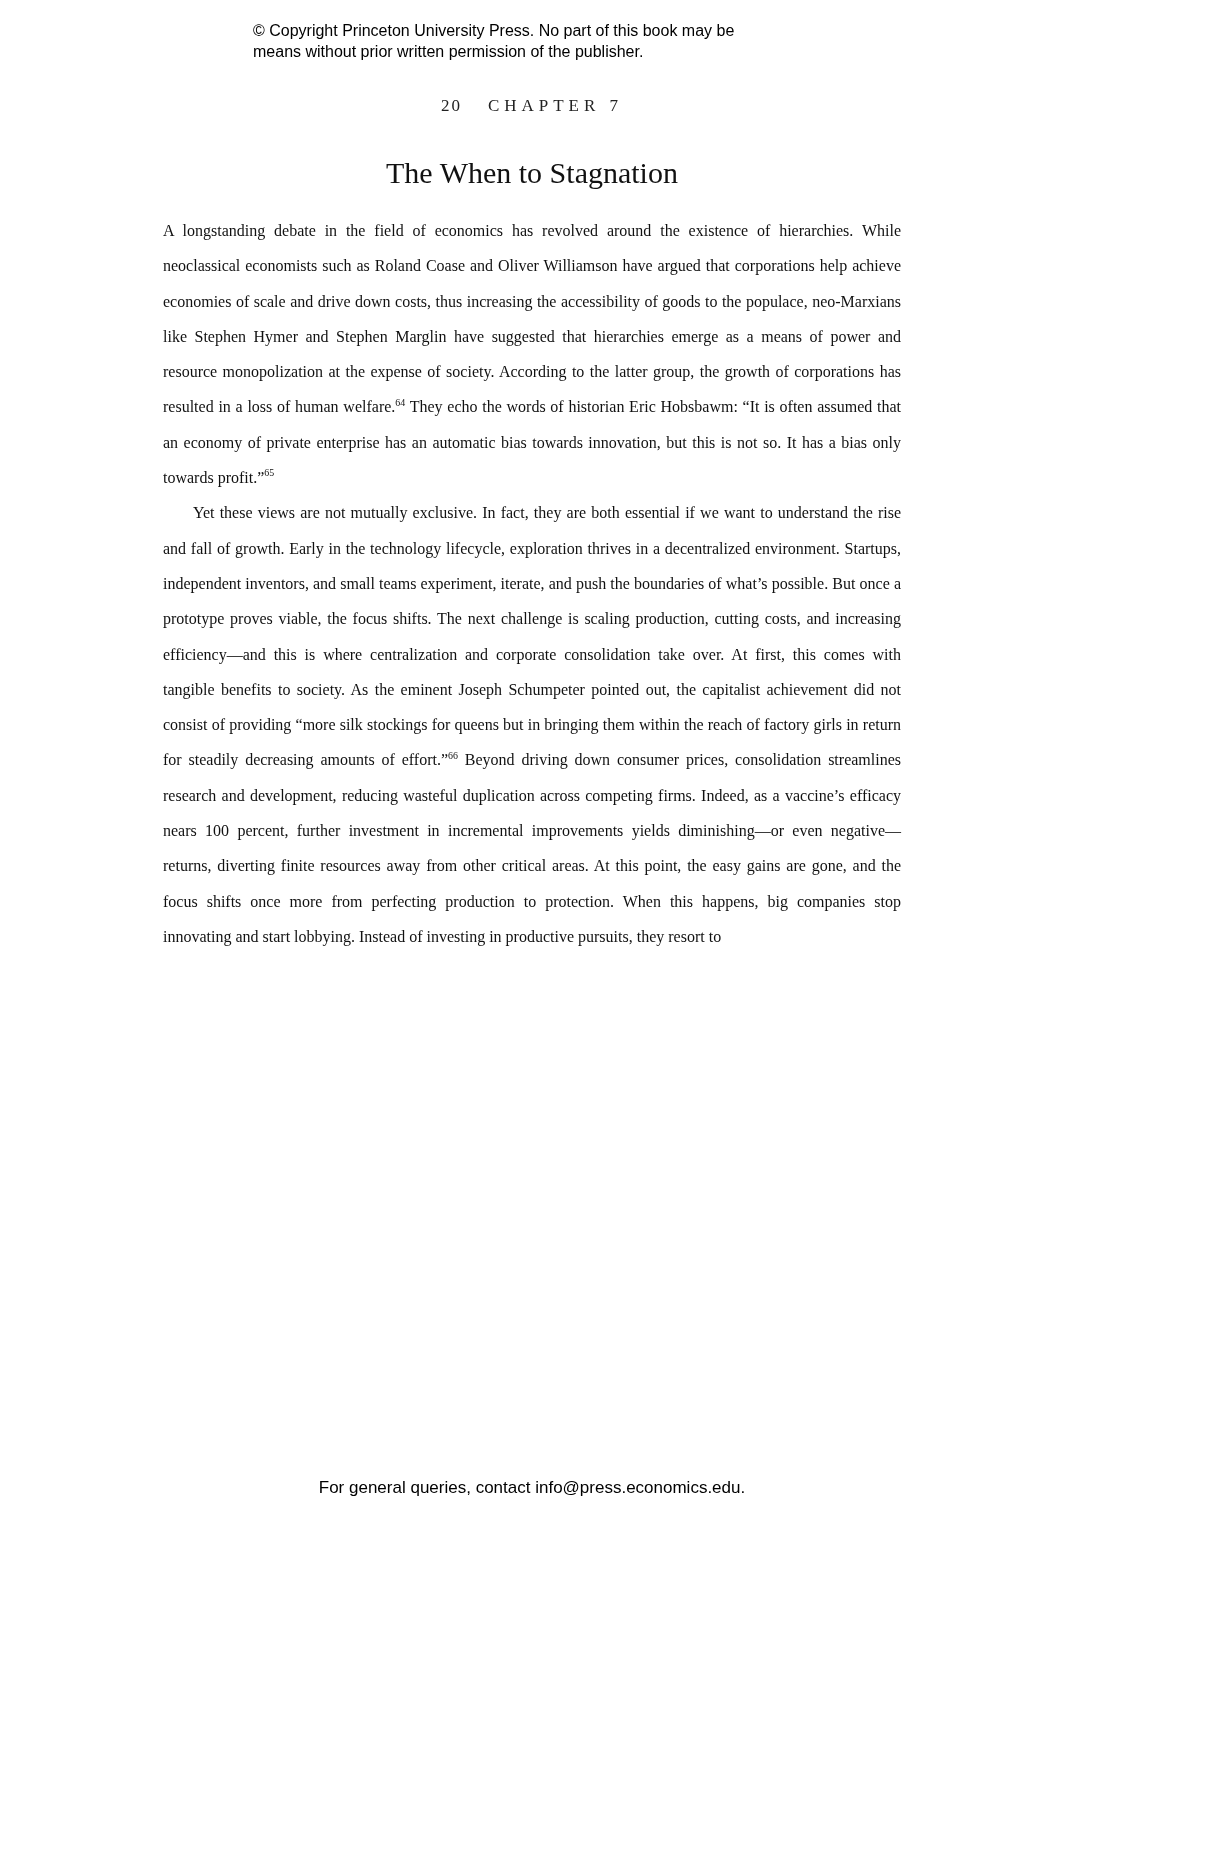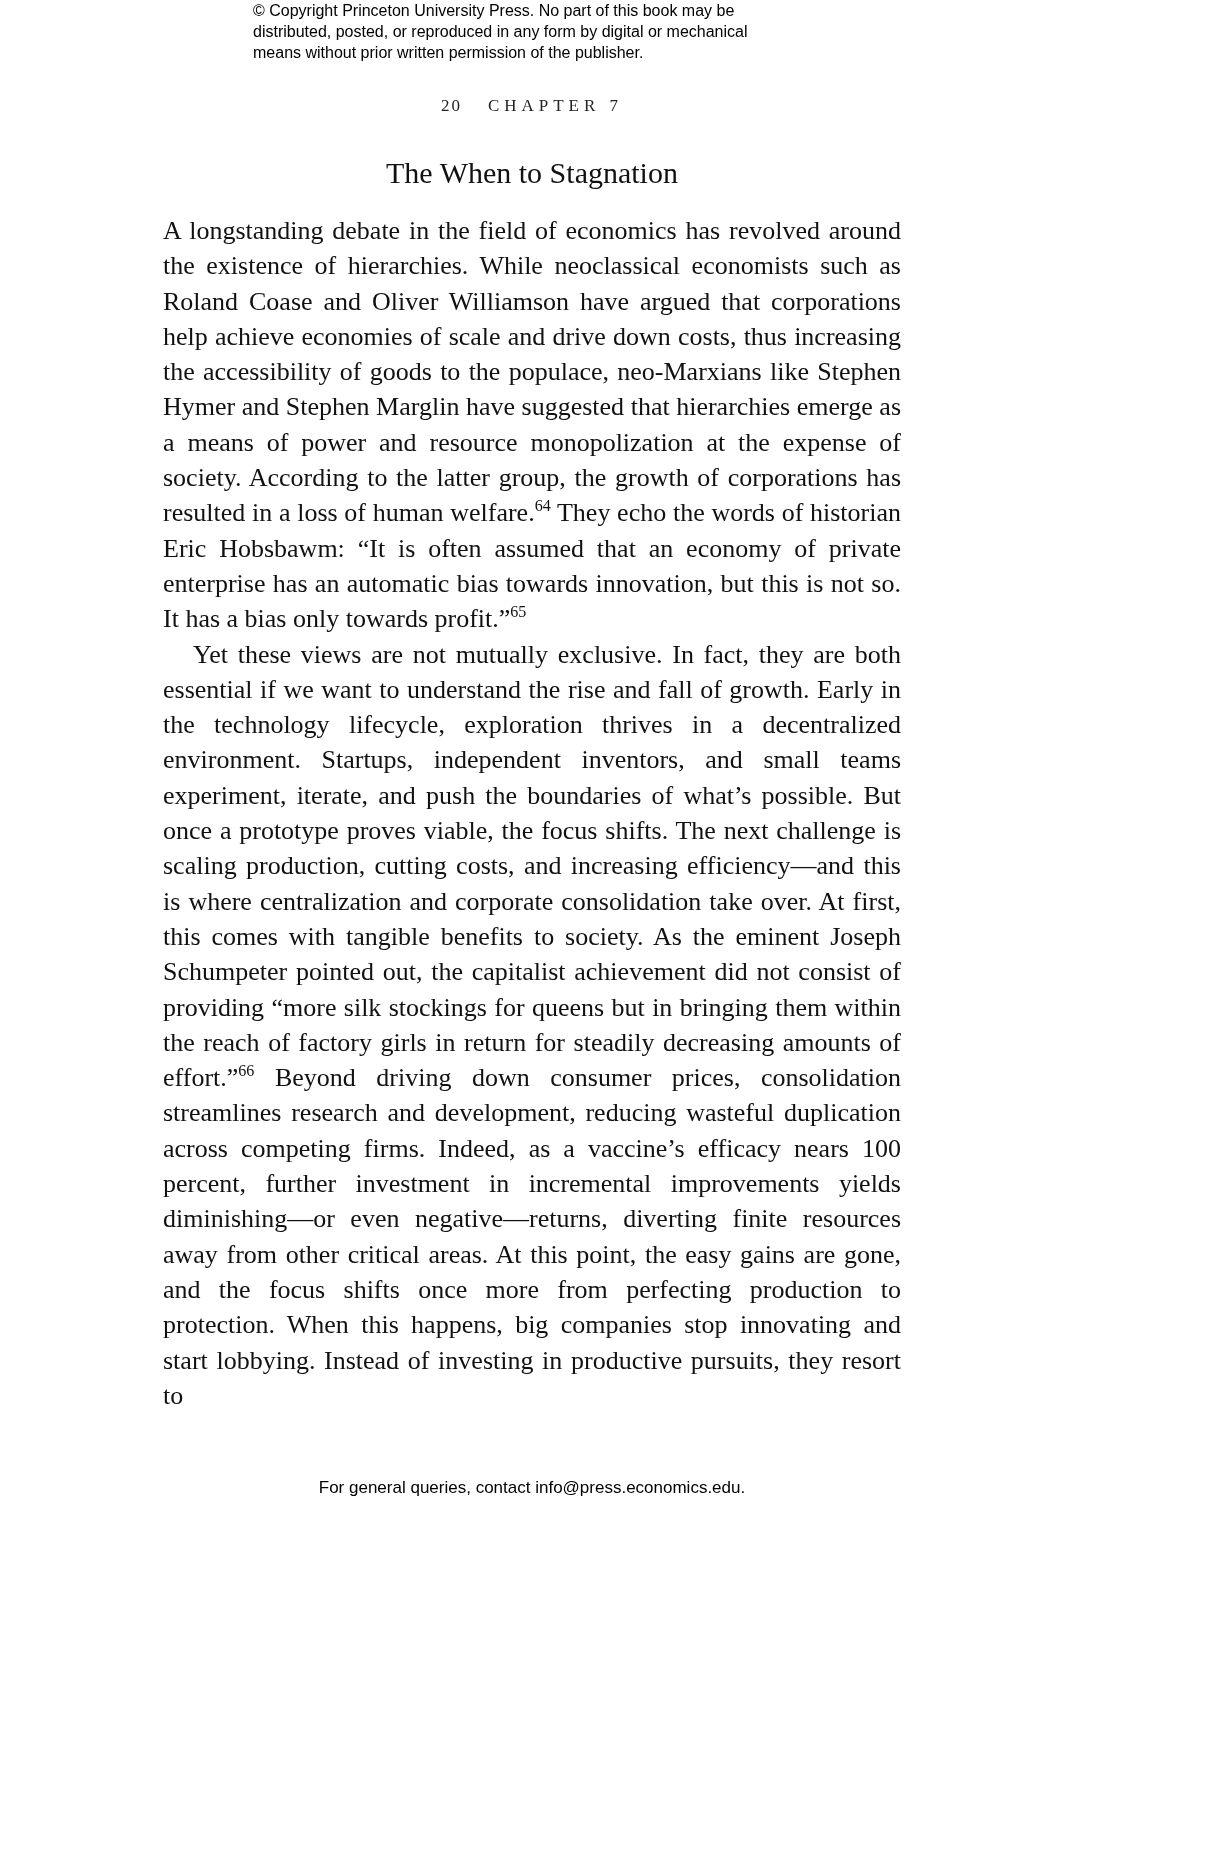--- a/index.html
+++ b/index.html
@@ -11,21 +11,21 @@
     position: relative;
     width: 1225px;
     height: 1850px;
     background: #ffffff;
     color: #111111;
     overflow: hidden;
   }
   .copyright {
     position: absolute;
     left: 253px;
-    top: 0;
+    top: 20px;
     width: 560px;
     font-family: "Liberation Sans", sans-serif;
     font-size: 16px;
     line-height: 21px;
     color: #000000;
   }
   .running-head {
     position: absolute;
     left: 163px;
     top: 96px;
@@ -54,21 +54,21 @@
     font-size: 30px;
     font-weight: normal;
     color: #111111;
   }
   .body-text {
     position: absolute;
     left: 163px;
     top: 213px;
     width: 738px;
     font-family: "Liberation Serif", serif;
-    font-size: 26px;
+    font-size: 16px;
     line-height: 35.3px;
     text-align: justify;
     color: #111111;
   }
   .body-text p {
     margin: 0;
   }
   .body-text p.indented {
     text-indent: 30px;
   }
@@ -90,21 +90,20 @@
     color: #000000;
   }
 </style>
 </head>
 <body>
 
 <div class="page">
 
   <div class="copyright">
     <div>© Copyright Princeton University Press. No part of this book may be</div>
-    <div>distributed, posted, or reproduced in any form by digital or mechanical</div>
     <div>means without prior written permission of the publisher.</div>
   </div>
 
   <div class="running-head">
     <span class="pagenum">20</span><span class="chapter">CHAPTER 7</span>
   </div>
 
   <h1 class="section-title">The When to Stagnation</h1>
 
   <div class="body-text">

